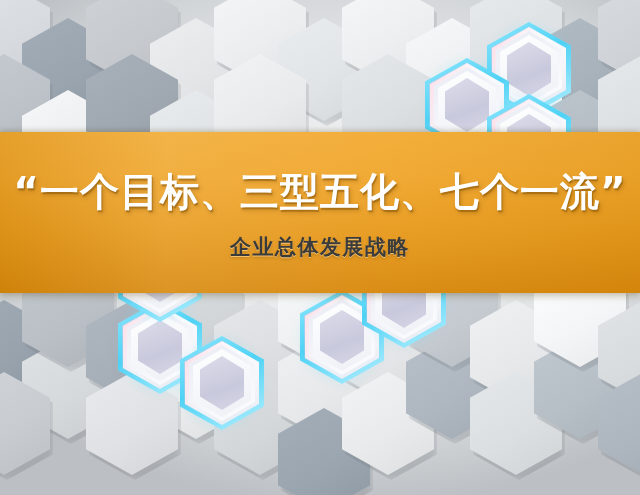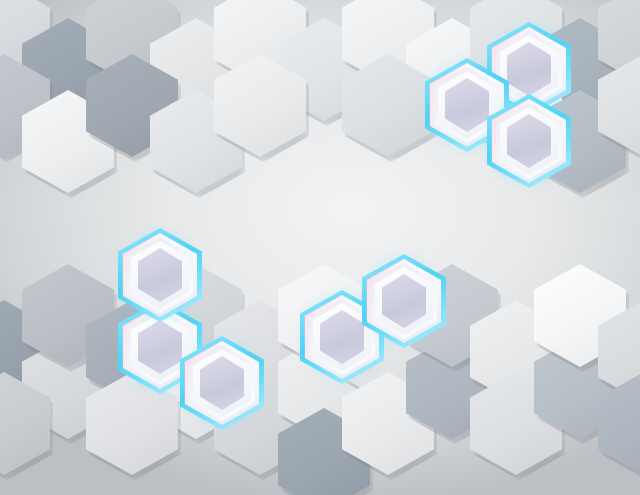--- a/index.html
+++ b/index.html
@@ -246,14 +246,20 @@
         <div class="g-halo"></div>
         <div class="g-cyan"></div>
         <div class="g-r1"></div>
         <div class="g-pink"></div>
         <div class="g-r2"></div>
         <div class="g-r3"></div>
         <div class="g-core"></div>
       </div>
     </div>
 
+  <div id="banner">
+    <div id="banner-inner">
+      <h1 id="slide-title">“一个目标、三型五化、七个一流”</h1>
+      <h2 id="slide-subtitle">企业总体发展战略</h2>
+    </div>
+  </div>
 
 </div>
 
 </body></html>

